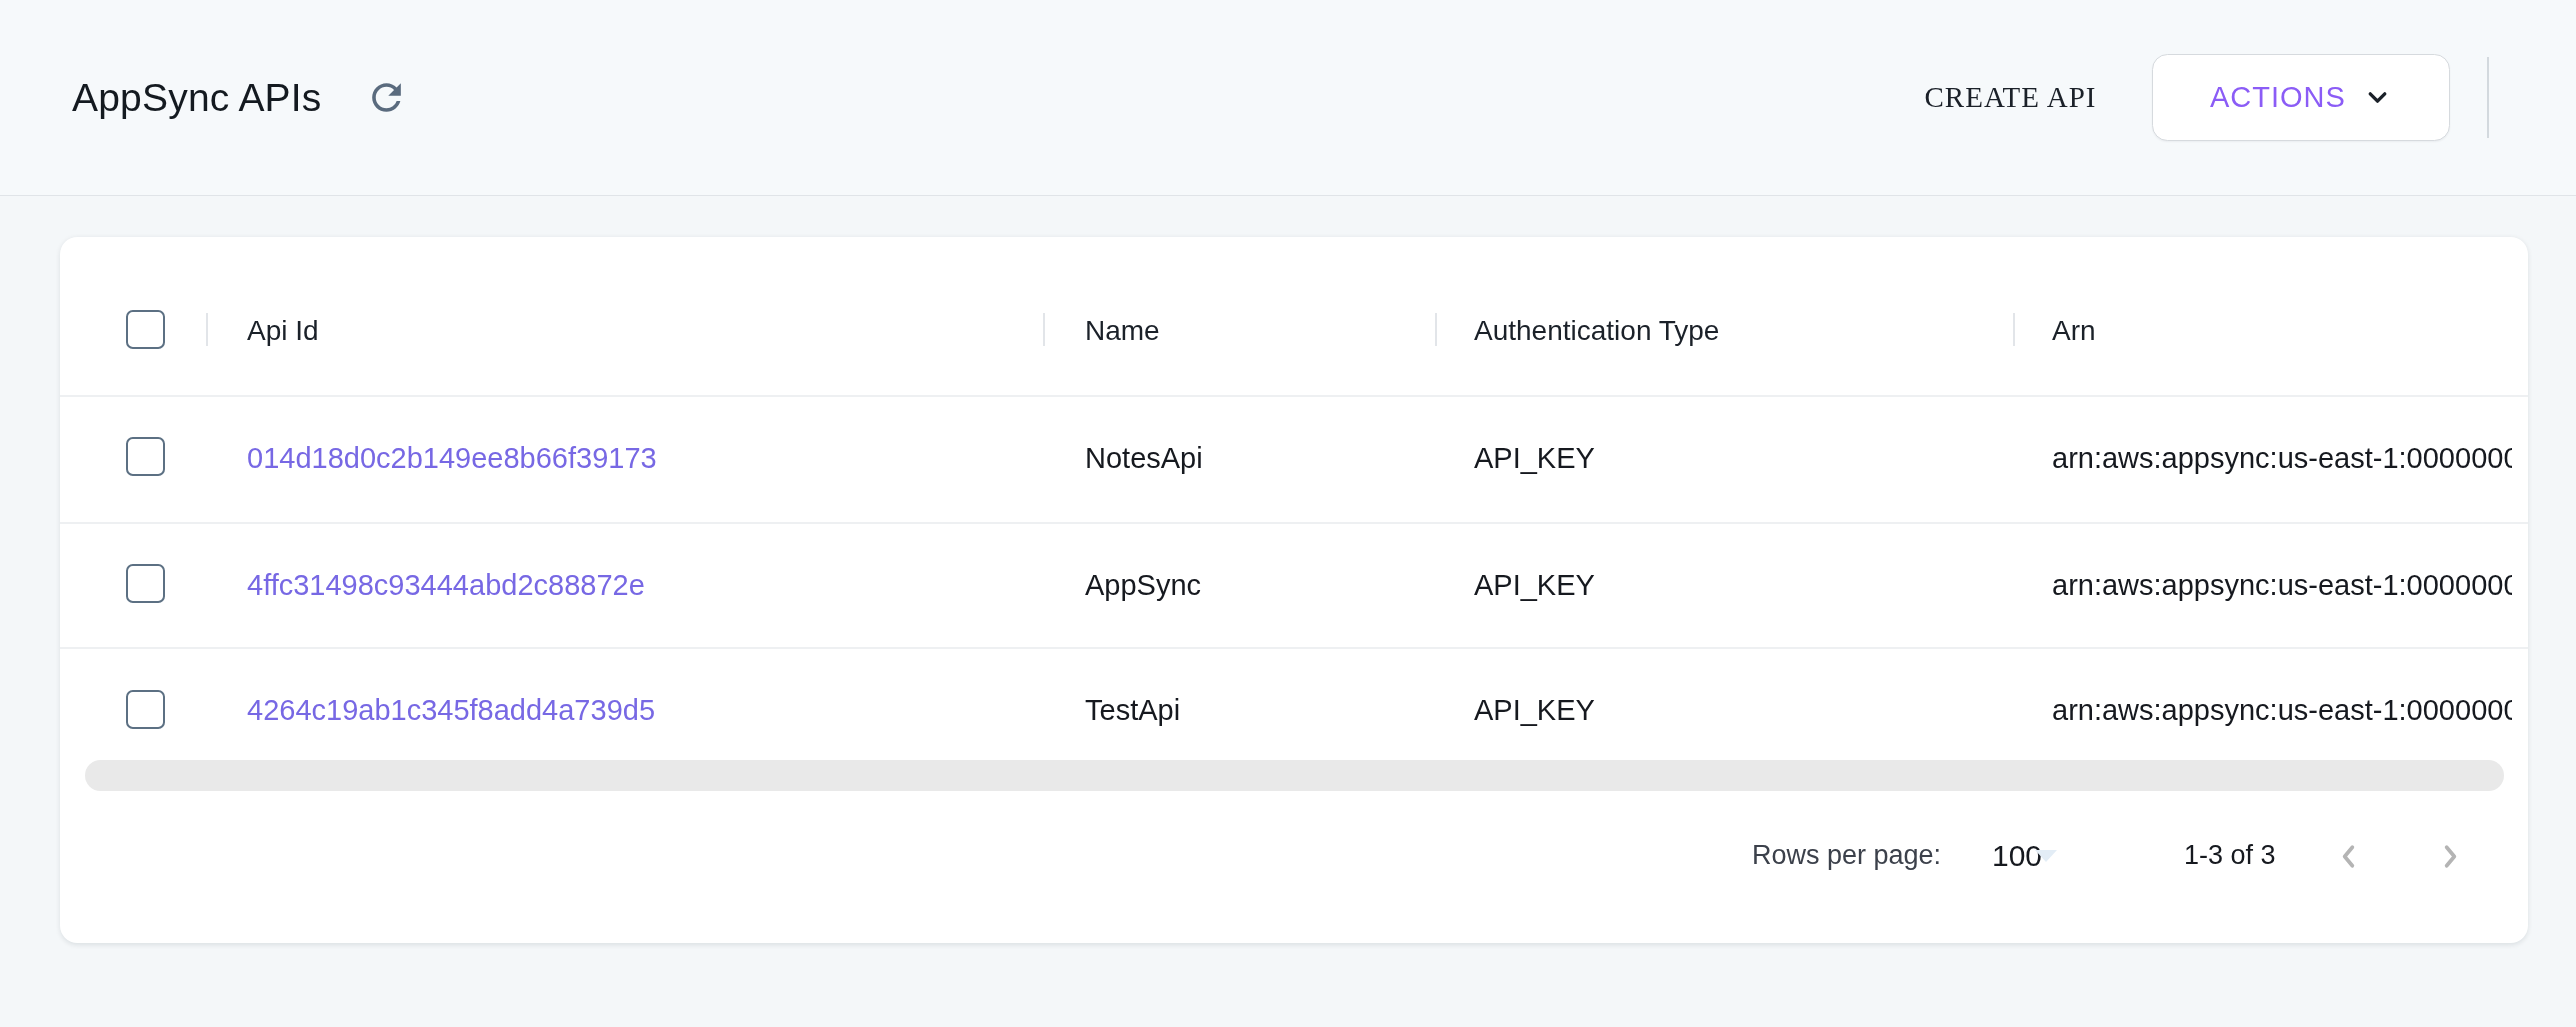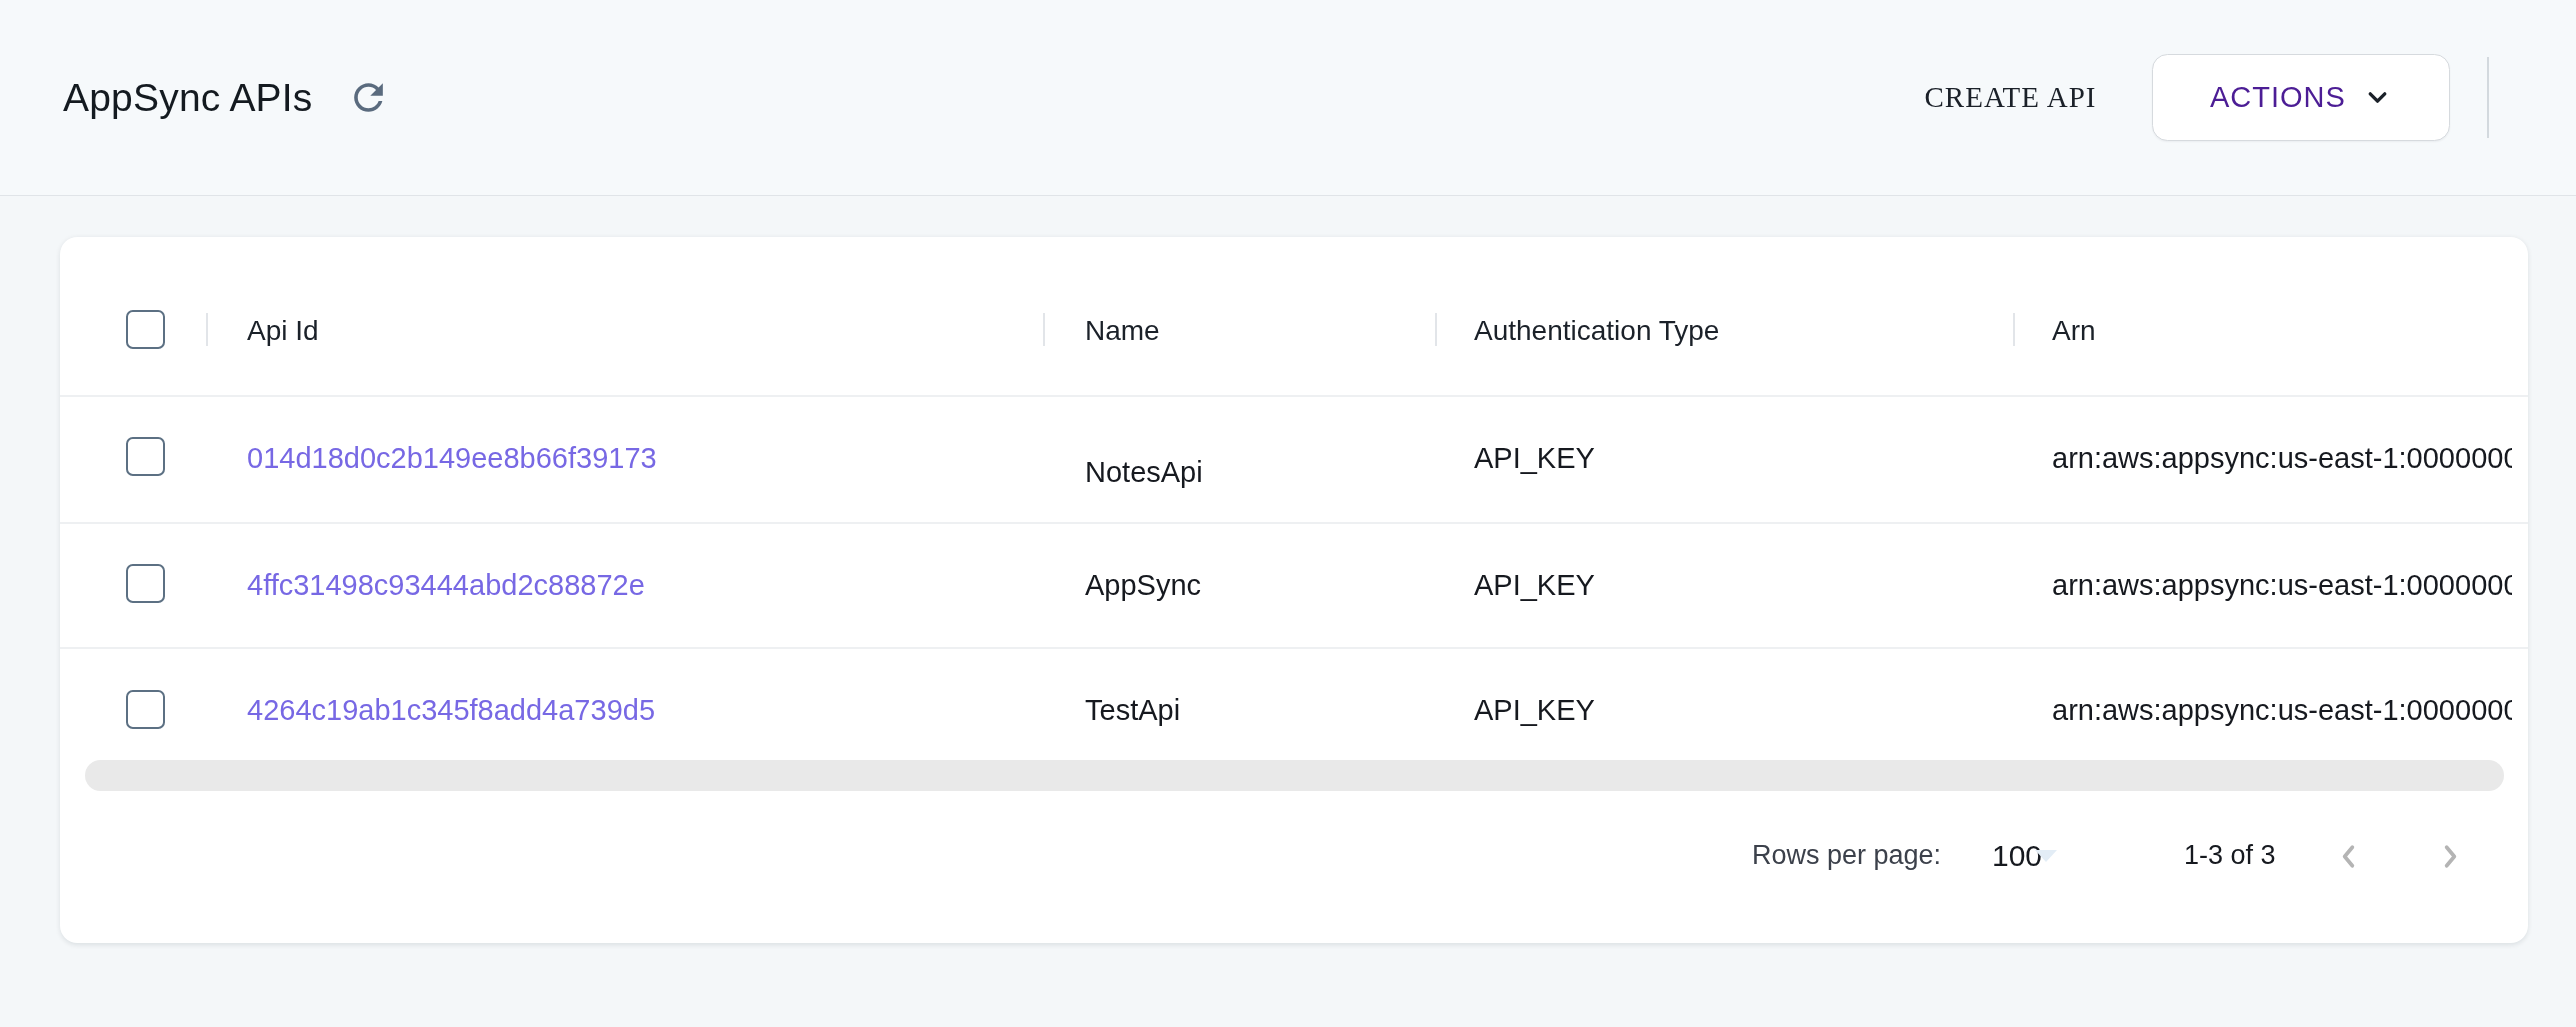--- a/index.html
+++ b/index.html
@@ -19,21 +19,21 @@
     display:flex;align-items:center;justify-content:center;cursor:pointer;padding:0;
   }
   .spacer{flex:1;}
   .text-btn{
     border:none;background:transparent;font-family:Liberation Serif, serif;cursor:pointer;
     font-size:29px;font-weight:500;letter-spacing:1px;color:#1b2129;padding:0 7.7px;
   }
   .outline-btn{
     margin-left:48px;width:298px;height:87px;border:1.9px solid #d6dade;border-radius:15.5px;
     background:#fff;display:flex;align-items:center;justify-content:center;gap:17.4px;
-    font-family:inherit;font-size:29px;font-weight:500;letter-spacing:1px;color:#4c1d95;
+    font-family:inherit;font-size:29px;font-weight:500;letter-spacing:1px;color:#8b5cf6;
     cursor:pointer;box-shadow:0 1px 1.9px rgba(0,28,36,0.05);
   }
   .vsep{width:1.9px;height:81px;background:#d3d9de;margin:0 37px;}
   .region-select{
     width:459px;height:87px;border:1.9px solid #d6dade;border-radius:15.5px;background:#fff;
     display:flex;align-items:center;justify-content:space-between;
     padding:0 23px 0 29px;box-sizing:border-box;font-size:30px;color:#16191f;cursor:pointer;
     box-shadow:0 1px 1.9px rgba(0,28,36,0.05);
   }
   .caret-down{
@@ -79,21 +79,21 @@
     position:absolute;top:598px;width:43px;height:43px;border:none;background:transparent;
     display:flex;align-items:center;justify-content:center;padding:0;cursor:default;
   }
   .page-prev{left:2267px;}
   .page-next{left:2369px;}
 </style>
 </head>
 <body>
 
 <header class="topbar">
-  <h1 class="page-title" style="margin:0;font-weight:400;">AppSync APIs</h1>
+  <h1 class="page-title" style="margin:9px;font-weight:400;">AppSync APIs</h1>
 
   <button class="icon-btn">
     <span style="display:flex;">
       <svg width="43" height="43" viewBox="0 0 24 24" fill="#5a6b7e">
         <path d="M17.65 6.35C16.2 4.9 14.21 4 12 4c-4.42 0-7.99 3.58-8 8s3.57 8 8 8c3.73 0 6.84-2.55 7.73-6h-2.08c-.82 2.33-3.04 4-5.65 4-3.31 0-6-2.69-6-6s2.69-6 6-6c1.66 0 3.14.69 4.22 1.78L13 11h7V4l-2.35 2.35z"></path>
       </svg>
     </span>
   </button>
 
   <div class="spacer"></div>
@@ -122,21 +122,21 @@
   <div class="hcell" style="left:1025px;">Name</div>
   <div class="colsep" style="left:1375px;"></div>
   <div class="hcell" style="left:1414px;">Authentication Type</div>
   <div class="colsep" style="left:1953px;"></div>
   <div class="hcell" style="left:1992px;">Arn</div>
   <div class="divider" style="top:158px;"></div>
 
   <div>
     <div class="checkbox" style="top:200px;"></div>
     <a class="cell link" style="left:187px;top:158px;">014d18d0c2b149ee8b66f39173</a>
-    <div class="cell" style="left:1025px;top:172px;">NotesApi</div>
+    <div class="cell" style="left:1025px;top:158px;">NotesApi</div>
     <div class="cell" style="left:1414px;top:158px;">API_KEY</div>
     <div class="cell arn" style="left:1992px;top:158px;">arn:aws:appsync:us-east-1:000000000</div>
   </div>
   <div class="divider" style="top:285px;"></div>
 
   <div>
     <div class="checkbox" style="top:327px;"></div>
     <a class="cell link" style="left:187px;top:285px;height:126px;line-height:126px;">4ffc31498c93444abd2c88872e</a>
     <div class="cell" style="left:1025px;top:285px;height:126px;line-height:126px;">AppSync</div>
     <div class="cell" style="left:1414px;top:285px;height:126px;line-height:126px;">API_KEY</div>

